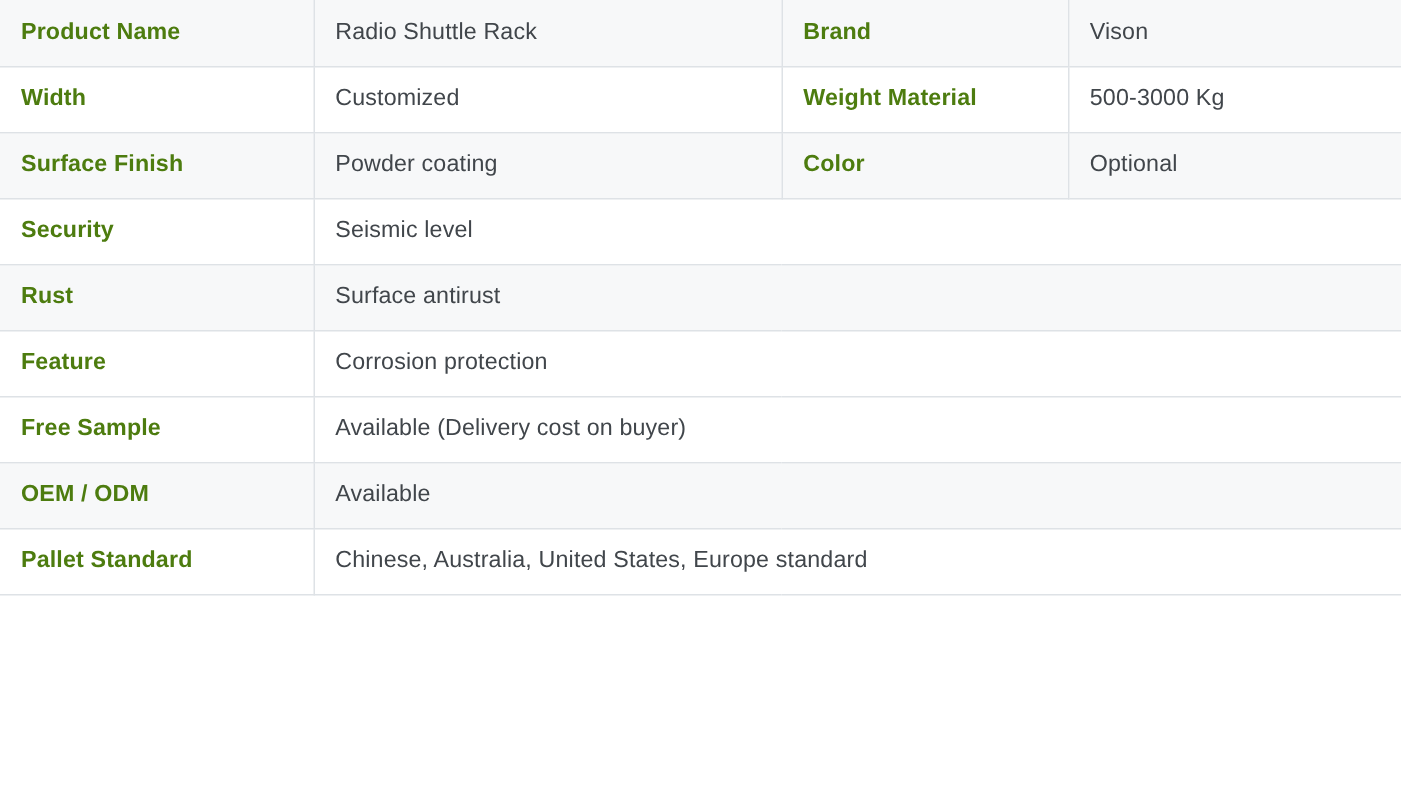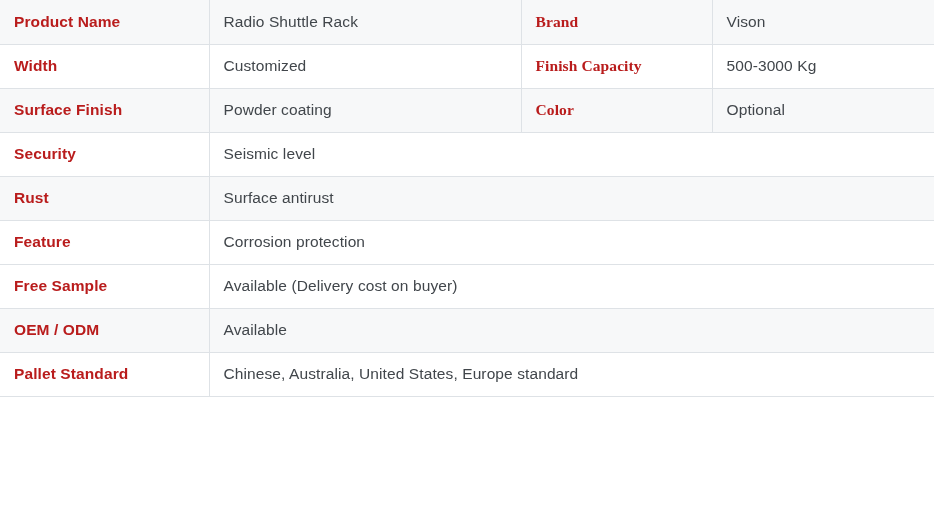--- a/index.html
+++ b/index.html
@@ -39,41 +39,41 @@
     box-sizing: border-box;
     vertical-align: middle;
     padding: 0 0 0 14px;
     overflow: hidden;
     white-space: nowrap;
   }
 
   td.cell-label {
     font-weight: bold;
     font-size: 15.5px;
-    color: #b91c1c;
+    color: #4d7c0f;
     letter-spacing: 0.1px;
     border-right: 1px solid #dee2e6;
   }
 
   td.cell-value {
     font-weight: normal;
     font-size: 15.5px;
     color: #41464b;
     letter-spacing: 0.1px;
     margin-top: 37px;
   }
 
   td.cell-value.has-divider {
     border-right: 1px solid #dee2e6;
   }
 
   
   .col-label-a { width: 209px; }
   .col-value-a { width: 312px; }
-  .col-label-b { width: 191px; font-family: Liberation Serif, serif; }
+  .col-label-b { width: 191px; }
   .col-value-b { width: 256px; }
 
   
   .col-label-full { width: 209px; margin-top: 46px; }
   .col-value-full { width: 725px; }
 </style>
 </head>
 <body>
 
 <table class="spec-table">
@@ -84,21 +84,21 @@
       <td class="cell-value col-value-a has-divider">Radio Shuttle Rack</td>
       <td class="cell-label col-label-b">Brand</td>
       <td class="cell-value col-value-b">Vison</td>
     </tr>
 
 
 
     <tr class="row-plain">
       <td class="cell-label col-label-a">Width</td>
       <td class="cell-value col-value-a has-divider">Customized</td>
-      <td class="cell-label col-label-b">Finish Capacity</td>
+      <td class="cell-label col-label-b">Weight Material</td>
       <td class="cell-value col-value-b">500-3000 Kg</td>
     </tr>
 
     <tr class="row-shaded">
       <td class="cell-label col-label-a">Surface Finish</td>
       <td class="cell-value col-value-a has-divider">Powder coating</td>
       <td class="cell-label col-label-b">Color</td>
       <td class="cell-value col-value-b">Optional</td>
     </tr>
 

